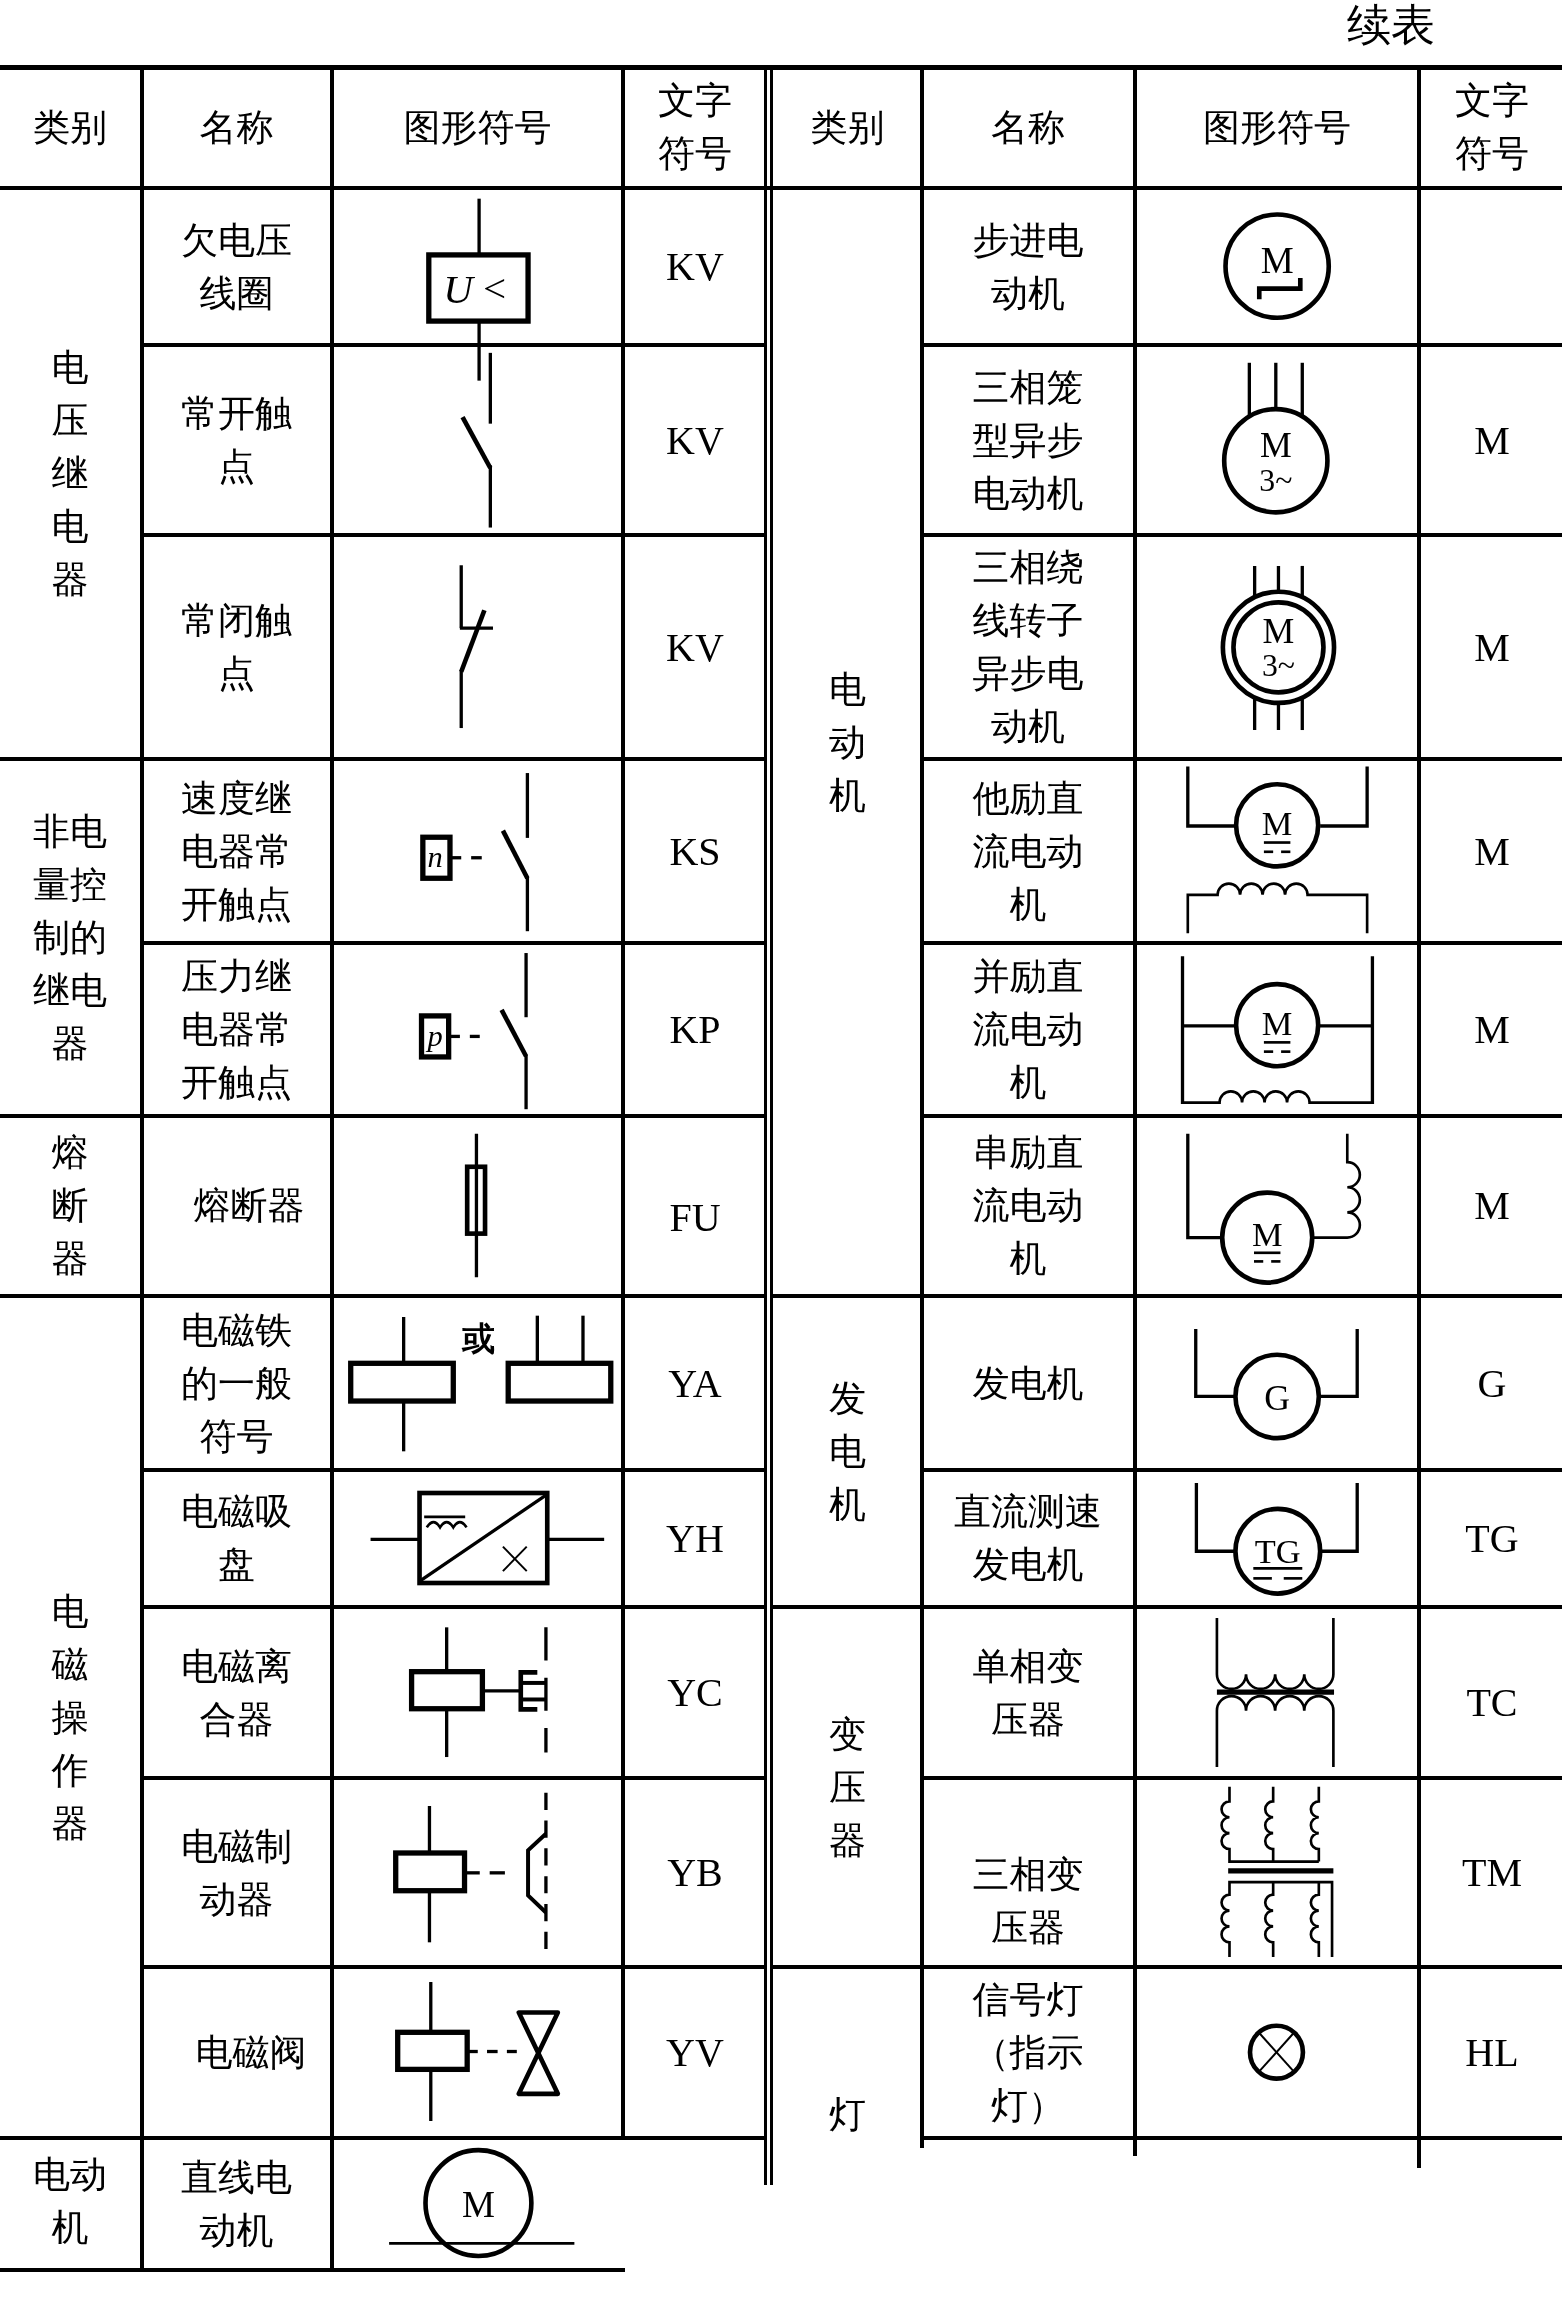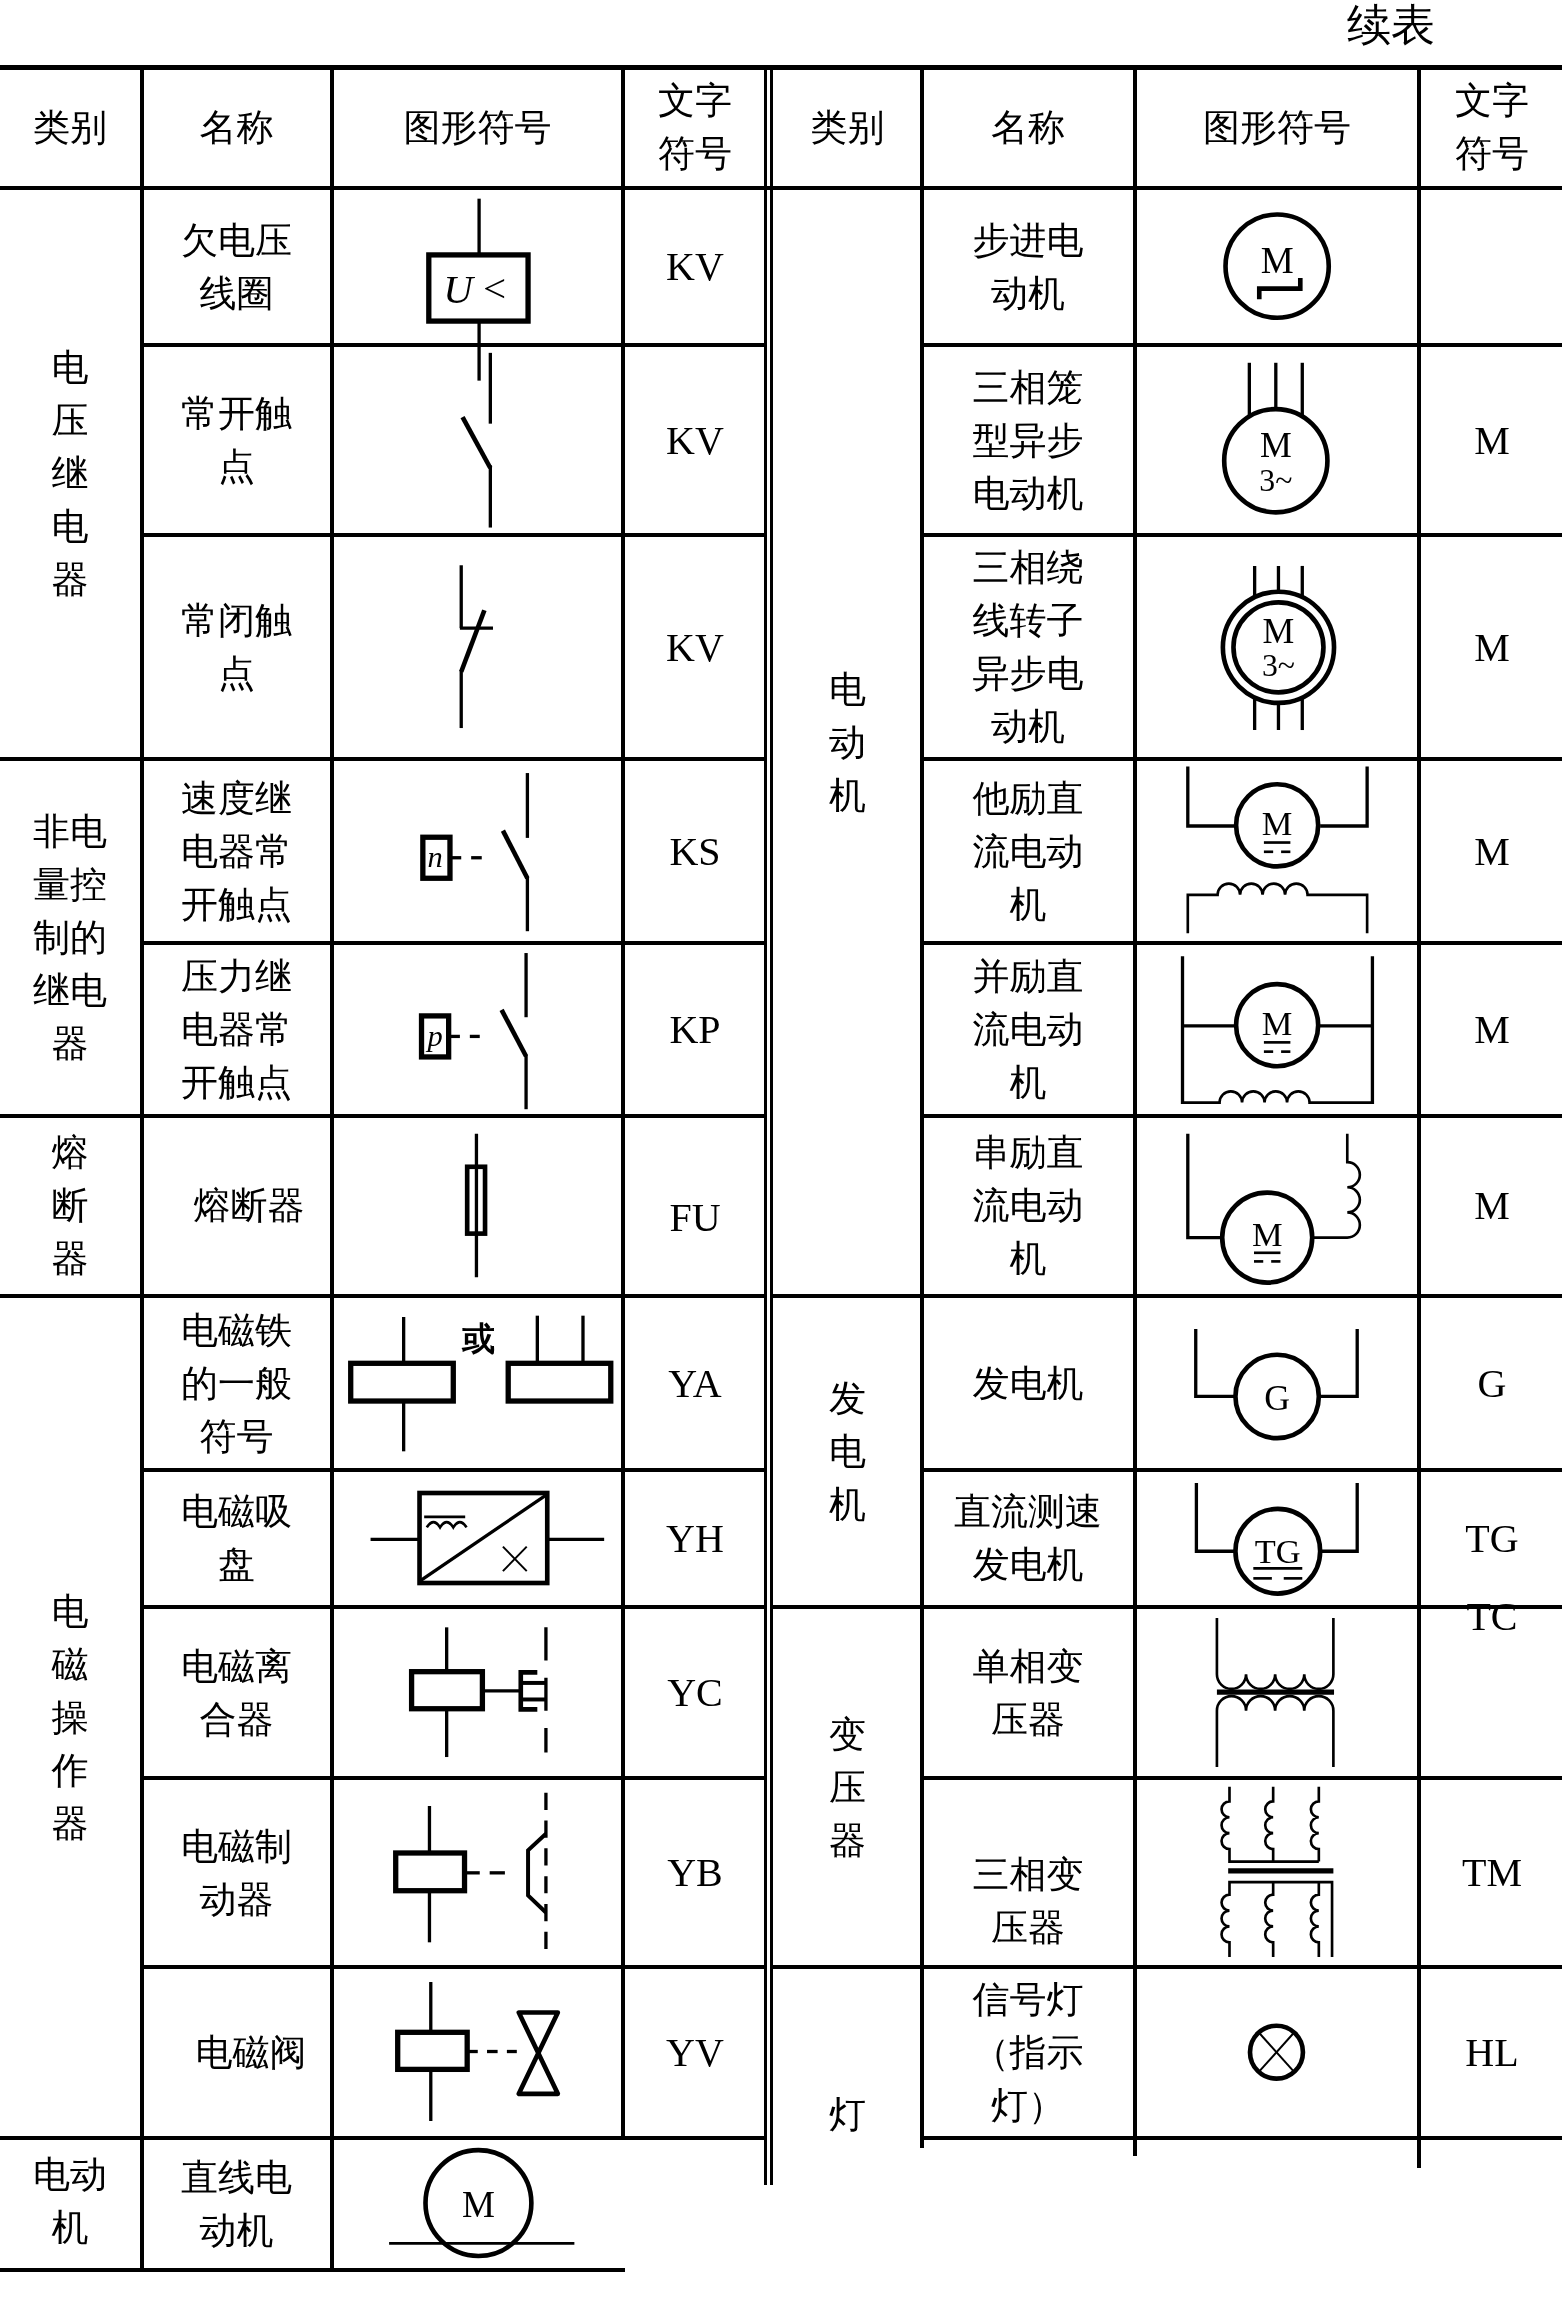--- a/index.html
+++ b/index.html
@@ -298,21 +298,21 @@
 
 <div class="cell zh" style="left:924px; top:1298px; width:208px; height:171px;">发电机</div>
 <div class="cell code" style="left:1421px; top:1298px; width:142px; height:171px;">G</div>
 
 <div class="cell zh" style="left:924px; top:1472px; width:208px; height:132px;">直流测速
 发电机</div>
 <div class="cell code" style="left:1421px; top:1472px; width:142px; height:132px;">TG</div>
 
 <div class="cell zh" style="left:924px; top:1609px; width:208px; height:167px;">单相变
 压器</div>
-<div class="cell code" style="left:1421px; top:1533px; width:142px; height:167px;">TC</div>
+<div class="cell code" style="left:1421px; top:1619px; width:142px; height:167px;">TC</div>
 
 <div class="cell zh" style="left:924px; top:1780px; width:208px; height:185px;margin-top:28px;">三相变
 压器</div>
 <div class="cell code" style="left:1421px; top:1780px; width:142px; height:185px;">TM</div>
 
 <div class="cell zh" style="left:924px; top:1969px; width:208px; height:167px;">信号灯
 （指示
 灯）</div>
 <div class="cell code" style="left:1421px; top:1969px; width:142px; height:167px;">HL</div>
 

